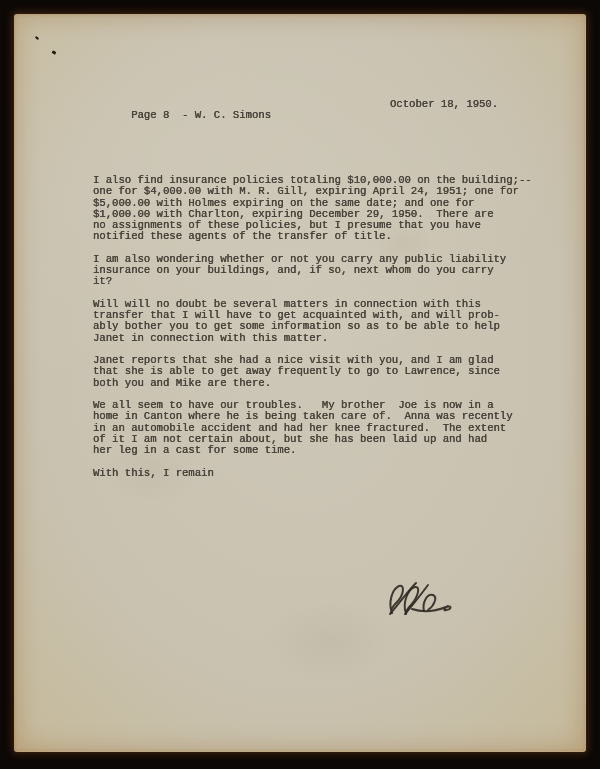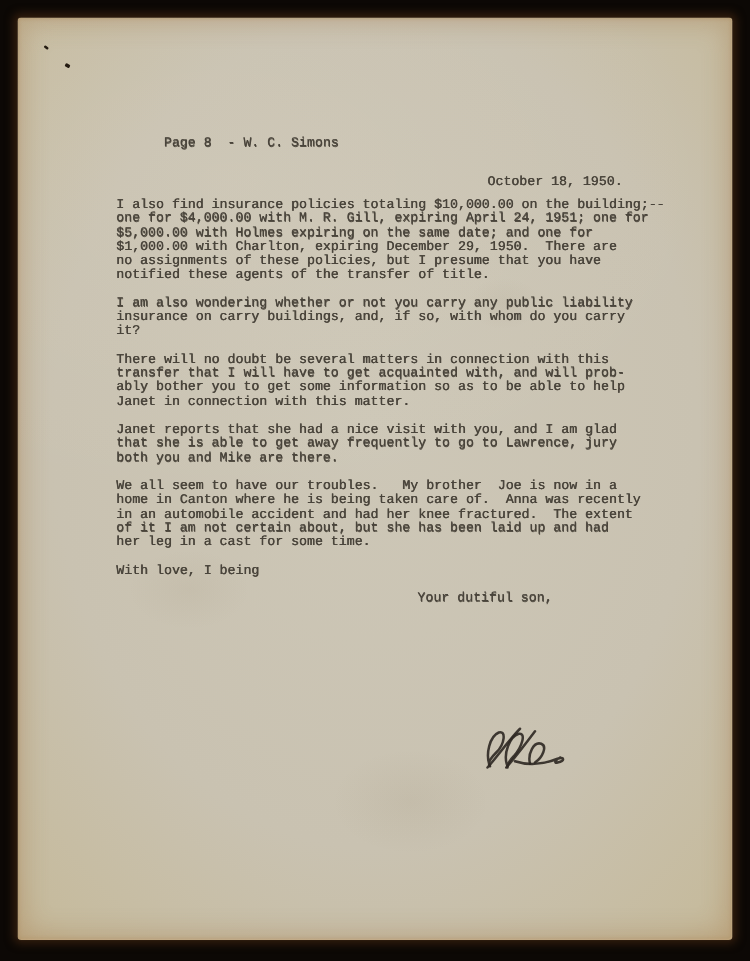--- a/index.html
+++ b/index.html
@@ -29,22 +29,22 @@
   }
   .typewritten{
     color:#49443b;
     font-size:10.6px;
     line-height:11.25px;
     letter-spacing:0;
     text-shadow:0.25px 0.25px 0.35px rgba(62,56,47,0.85), -0.2px 0 0.3px rgba(62,56,47,0.4);
     filter:blur(0.15px);
   }
   .header{position:absolute;left:79px;top:85px;right:10px;white-space:pre;}
-  .header .date{position:absolute;left:297px;top:0;margin-top:42px;}
-  .body{position:absolute;left:79px;top:145px;width:478px;}
+  .header .date{position:absolute;left:297px;top:0;}
+  .body{position:absolute;left:79px;top:161px;width:478px;}
   .body p{margin:0 0 11.25px 0;white-space:pre-wrap;}
   .body p.signoff{padding-left:241px;}
   .signature{position:absolute;left:358px;top:555px;width:92px;height:50px;}
   .signature path{fill:none;stroke:#2d2822;stroke-width:2;stroke-linecap:round;stroke-linejoin:round;opacity:0.9;}
   .speck{position:absolute;background:#241b11;border-radius:1px;}
   .speck.s1{left:21px;top:23px;width:4px;height:2px;transform:rotate(38deg);}
   .speck.s2{left:38px;top:37px;width:4px;height:3px;transform:rotate(30deg);}
 </style>
 </head>
 <body>
@@ -61,36 +61,35 @@
     </div>
 
     <div class="body typewritten">
       <p>I also find insurance policies totaling $10,000.00 on the building;--
 one for $4,000.00 with M. R. Gill, expiring April 24, 1951; one for
 $5,000.00 with Holmes expiring on the same date; and one for
 $1,000.00 with Charlton, expiring December 29, 1950.  There are
 no assignments of these policies, but I presume that you have
 notified these agents of the transfer of title.</p>
       <p>I am also wondering whether or not you carry any public liability
-insurance on carry buildings, and, if so, with whom do you carry
+insurance on your buildings, and, if so, next whom do you carry
 it?</p>
-      <p>There will no doubt be several matters in connection with this
+      <p>Will will no doubt be several matters in connection with this
 transfer that I will have to get acquainted with, and will prob-
 ably bother you to get some information so as to be able to help
 Janet in connection with this matter.</p>
       <p>Janet reports that she had a nice visit with you, and I am glad
-that she is able to get away frequently to go to Lawrence, jury
+that she is able to get away frequently to go to Lawrence, since
 both you and Mike are there.</p>
       <p>We all seem to have our troubles.   My brother  Joe is now in a
 home in Canton where he is being taken care of.  Anna was recently
 in an automobile accident and had her knee fractured.  The extent
 of it I am not certain about, but she has been laid up and had
 her leg in a cast for some time.</p>
-      <p class="closing">With love, I being</p>
-      <p class="signoff">Your dutiful son,</p>
+      <p class="closing">With this, I remain</p>
     </div>
 
     <svg class="signature" viewBox="0 0 92 50" aria-hidden="true">
       <path d="M 20,44 C 16,34 20,20 27,17 C 33,15 32,26 25,33 C 20,38 18,42 20,44"></path>
       <path d="M 18,45 C 26,36 36,22 44,14"></path>
       <path d="M 34,44 C 30,34 36,20 43,18 C 49,17 46,28 39,36 C 35,40 34,43 34,45"></path>
       <path d="M 33,45 C 41,36 50,24 56,16"></path>
       <path d="M 52,42 C 50,34 55,24 61,26 C 66,28 62,37 56,41"></path>
       <path d="M 40,40 C 52,44 64,42 74,38 C 80,36 80,40 74,41 C 71,42 72,39 76,37"></path>
     </svg>

